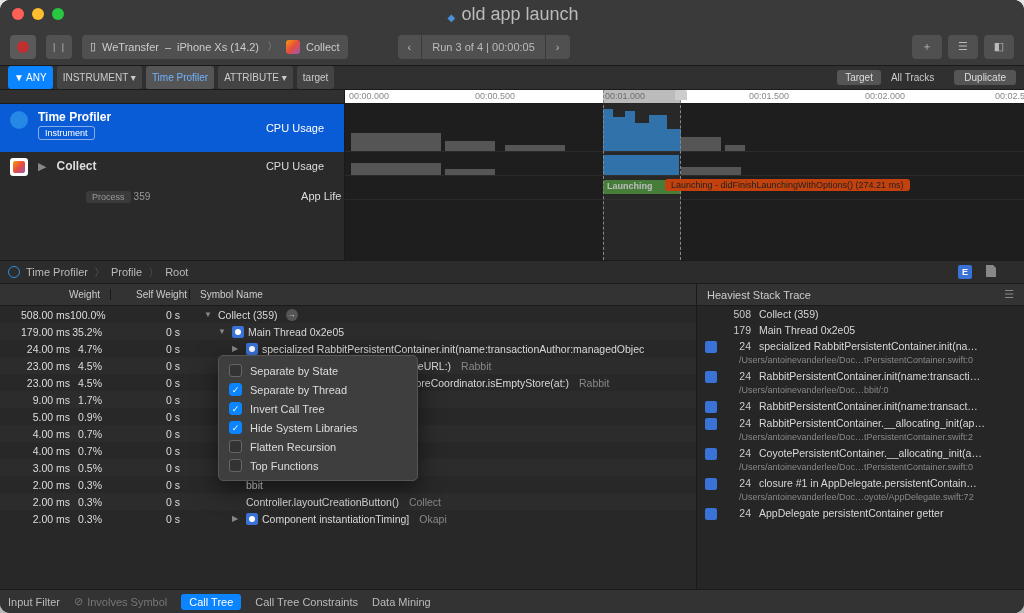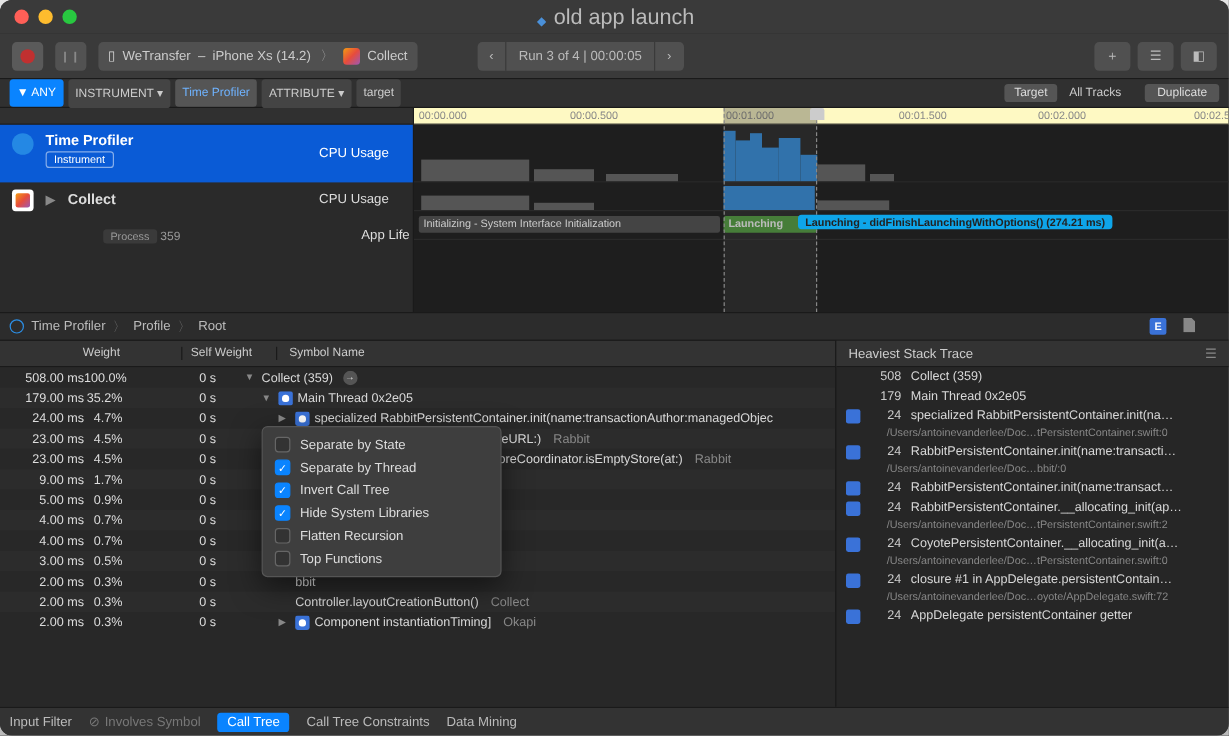--- a/index.html
+++ b/index.html
@@ -52,47 +52,47 @@
 .track-icon.c2::before { content:""; width:12px; height:12px; background:linear-gradient(135deg,#f39c12,#e74c3c,#9b59b6); border-radius:2px; }
 .track-body { flex:1; }
 .track-title { font-size:12px; font-weight:600; color:#fff; display:flex; align-items:center; gap:6px;}
 .track-badge { font-size:9px; padding:1px 6px; border-radius:3px; border:1px solid rgba(255,255,255,0.5); color:#fff; margin-top:2px; display:inline-block; }
 .track-badge-dark { font-size:9px; padding:1px 6px; border-radius:3px; background:#3a3a3a; color:#999; margin-top:2px; display:inline-block; }
 .track-metric { text-align:right; color:#ddd; font-size:11px; padding-right:10px; }
 .track.sel .track-metric { color:#fff; }
 .track-row { display:flex; align-items:center; justify-content:space-between; height:24px; }
 
 .timeline-canvas { flex:1; background:#1e1e1e; position:relative; overflow:hidden; }
-.ruler { height:14px; background:#fef9c3; border-bottom:1px solid #1a1a1a; display:flex; position:relative; font-size:9px; color:#888; }
+.ruler { height:14px; background:#ffffff; border-bottom:1px solid #1a1a1a; display:flex; position:relative; font-size:9px; color:#888; }
 .ruler span { position:absolute; top:1px; }
 .lane { height:48px; border-bottom:1px solid #2a2a2a; position:relative; }
 .lane2 { height:24px; border-bottom:1px solid #2a2a2a; position:relative; }
 .cpu-graph { position:absolute; bottom:0; left:0; right:0; height:100%; }
 .cpu-bar { position:absolute; bottom:0; background:#555; }
 .cpu-bar.blue { background:#2c8fe6; }
 .life-seg { position:absolute; top:4px; height:14px; border-radius:2px; font-size:9px; color:#ccc; padding:1px 4px; overflow:hidden; white-space:nowrap; }
 .life-init { background:#444; left:4px; width:251px; }
 .life-launch { background:#4ca038; color:#fff; }
-.life-label { position:absolute; top:3px; background:#0ea5e9; color:#222; border-radius:3px; padding:1px 6px; font-size:9px; white-space:nowrap; z-index:3;font-weight:bold; }
+.life-label { position:absolute; top:3px; background:#c2410c; color:#222; border-radius:3px; padding:1px 6px; font-size:9px; white-space:nowrap; z-index:3; }
 .playhead-region { position:absolute; top:0; bottom:0; background:rgba(60,60,60,0.35); border-left:1px dashed #888; border-right:1px dashed #888; pointer-events:none; z-index:2; }
 .playhead-handle { position:absolute; top:0; width:12px; height:10px; background:#ccc; border-radius:2px 2px 0 0; transform:translateX(-50%); z-index:3;}
 
 
 .detail-breadcrumb { height:24px; background:#2c2c2c; border-top:1px solid #1a1a1a; border-bottom:1px solid #1a1a1a; display:flex; align-items:center; padding:0 8px; gap:6px; font-size:11px; color:#bbb; }
 .bc-icon { width:12px; height:12px; border-radius:50%; border:1px solid #2c8fe6; display:inline-block; }
 .detail-right-icons { margin-left:auto; display:flex; gap:14px; padding-right:16px; }
 .dri { width:14px; height:14px; }
 .dri.bl { background:#3a72d8; border-radius:2px; display:flex; align-items:center; justify-content:center; color:#fff; font-size:9px; font-weight:bold;}
 .dri.doc::before { content:""; display:block; width:10px; height:12px; background:#888; clip-path:polygon(0 0,70% 0,100% 25%,100% 100%,0 100%);}
 
 .detail { display:flex; height:calc(613px - 28px - 38px - 24px - 170px - 24px - 24px); }
 .tree { flex:1; overflow:hidden; position:relative; }
 .tree-head { display:flex; height:22px; background:#333; border-bottom:1px solid #1a1a1a; align-items:center; font-size:10px; color:#ccc; }
 .col-w { width:110px; text-align:right; padding-right:10px; }
-.col-sw { width:80px; text-align:right; padding-right:20px; border-left:1px solid #1a1a1a; border-right:1px solid #1a1a1a;margin-left:41px; }
+.col-sw { width:80px; text-align:right; padding-right:2px; border-left:1px solid #1a1a1a; border-right:1px solid #1a1a1a; }
 .col-sym { flex:1; padding-left:10px; }
 .tree-rows { font-size:10.5px; }
 .trow { display:flex; height:17px; align-items:center; }
 .trow:nth-child(even){ background:#2c2c2c; }
 .trow .cw { width:70px; text-align:right; color:#ddd; }
 .trow .cp { width:40px; text-align:right; padding-right:8px; color:#ddd; }
 .trow .csw { width:80px; text-align:right; padding-right:10px; color:#ddd; }
 .trow .csym { flex:1; display:flex; align-items:center; gap:4px; overflow:hidden; white-space:nowrap; color:#d8d8d8;}
 .disc { color:#888; font-size:8px; width:10px; display:inline-block; }
 .usr-ic { width:12px; height:12px; background:#3a72d8; border-radius:2px; flex-shrink:0; display:flex; align-items:center; justify-content:center; }
@@ -239,21 +239,20 @@
       <div class="lane2">
         <div class="cpu-graph">
           <div class="cpu-bar" style="left:6px;width:90px;height:12px;"></div>
           <div class="cpu-bar" style="left:100px;width:50px;height:6px;"></div>
           <div class="cpu-bar blue" style="left:258px;width:76px;height:20px;"></div>
           <div class="cpu-bar" style="left:336px;width:60px;height:8px;"></div>
         </div>
       </div>
 
       <div class="lane2">
-        <div class="life-seg life-init">Initializing - System Interface Initialization</div>
         <div class="life-seg life-launch" style="left:258px; width:78px;font-weight:bold;">Launching</div>
         <div class="life-label" style="left:320px;">Launching - didFinishLaunchingWithOptions() (274.21 ms)</div>
       </div>
     </div>
   </div>
 
   <div class="detail-breadcrumb">
     <span class="bc-icon"></span>
     <span>Time Profiler</span>
     <span style="color:#666">〉</span>

